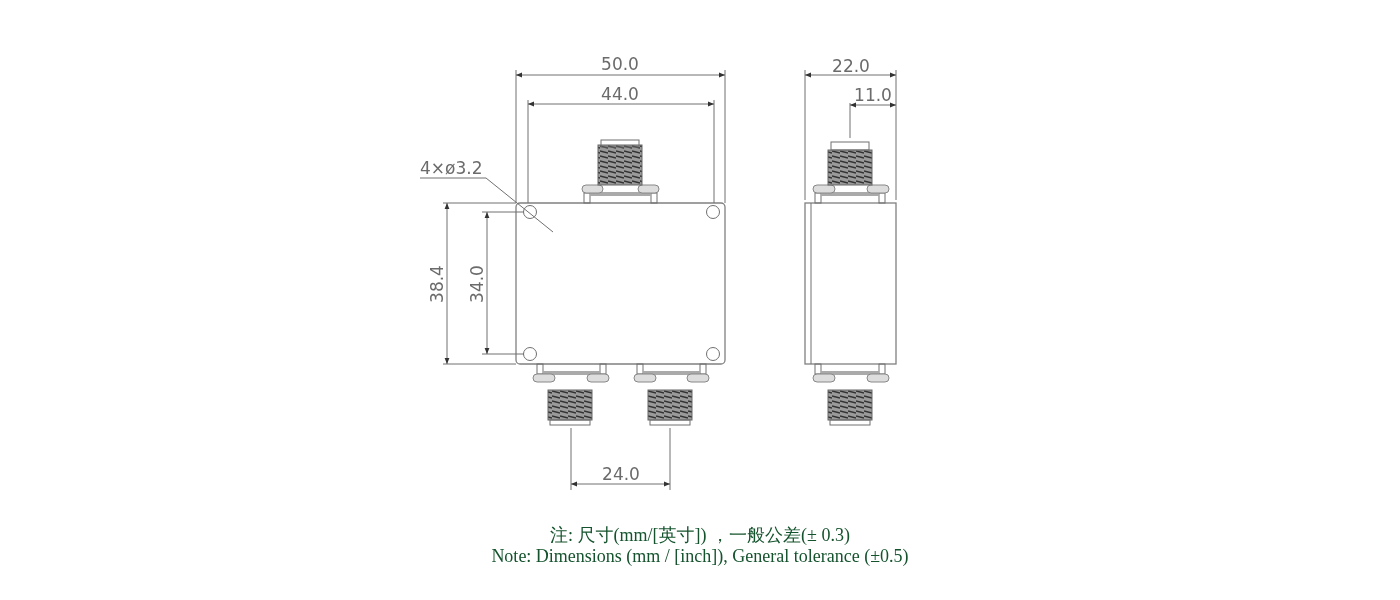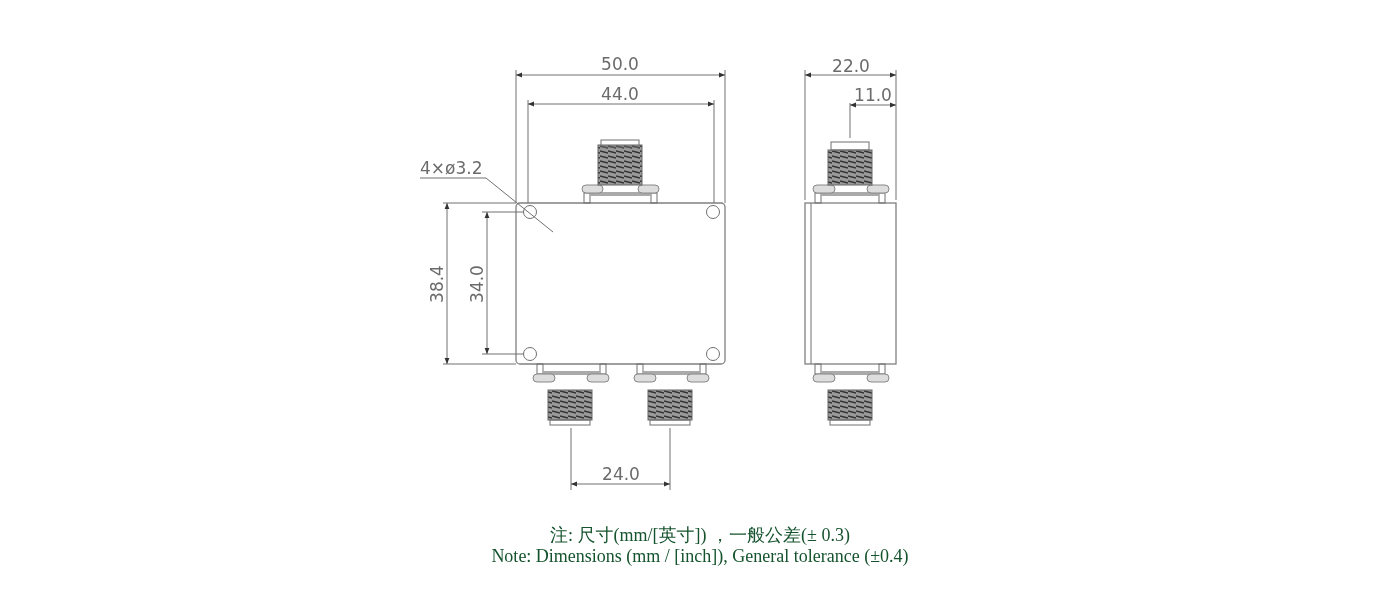--- a/index.html
+++ b/index.html
@@ -124,13 +124,13 @@
     <line class="ln" x1="805" y1="75" x2="896" y2="75" marker-start="url(#arr)" marker-end="url(#arr)"></line>
     <text class="dim" x="851" y="72" text-anchor="middle">22.0</text>
 
     <line class="ln" x1="850" y1="103" x2="850" y2="138"></line>
     <line class="ln" x1="850" y1="105" x2="896" y2="105" marker-start="url(#arr)" marker-end="url(#arr)"></line>
     <text class="dim" x="873" y="101" text-anchor="middle">11.0</text>
   </g>
 </svg>
 
 <div class="note" id="note-cn">注: 尺寸(mm/[英寸]) ，一般公差(± 0.3)</div>
-<div class="note" id="note-en">Note: Dimensions (mm / [inch]), General tolerance (±0.4)</div>
+<div class="note" id="note-en">Note: Dimensions (mm / [inch]), General tolerance (±0.5)</div>
 
 </body></html>

